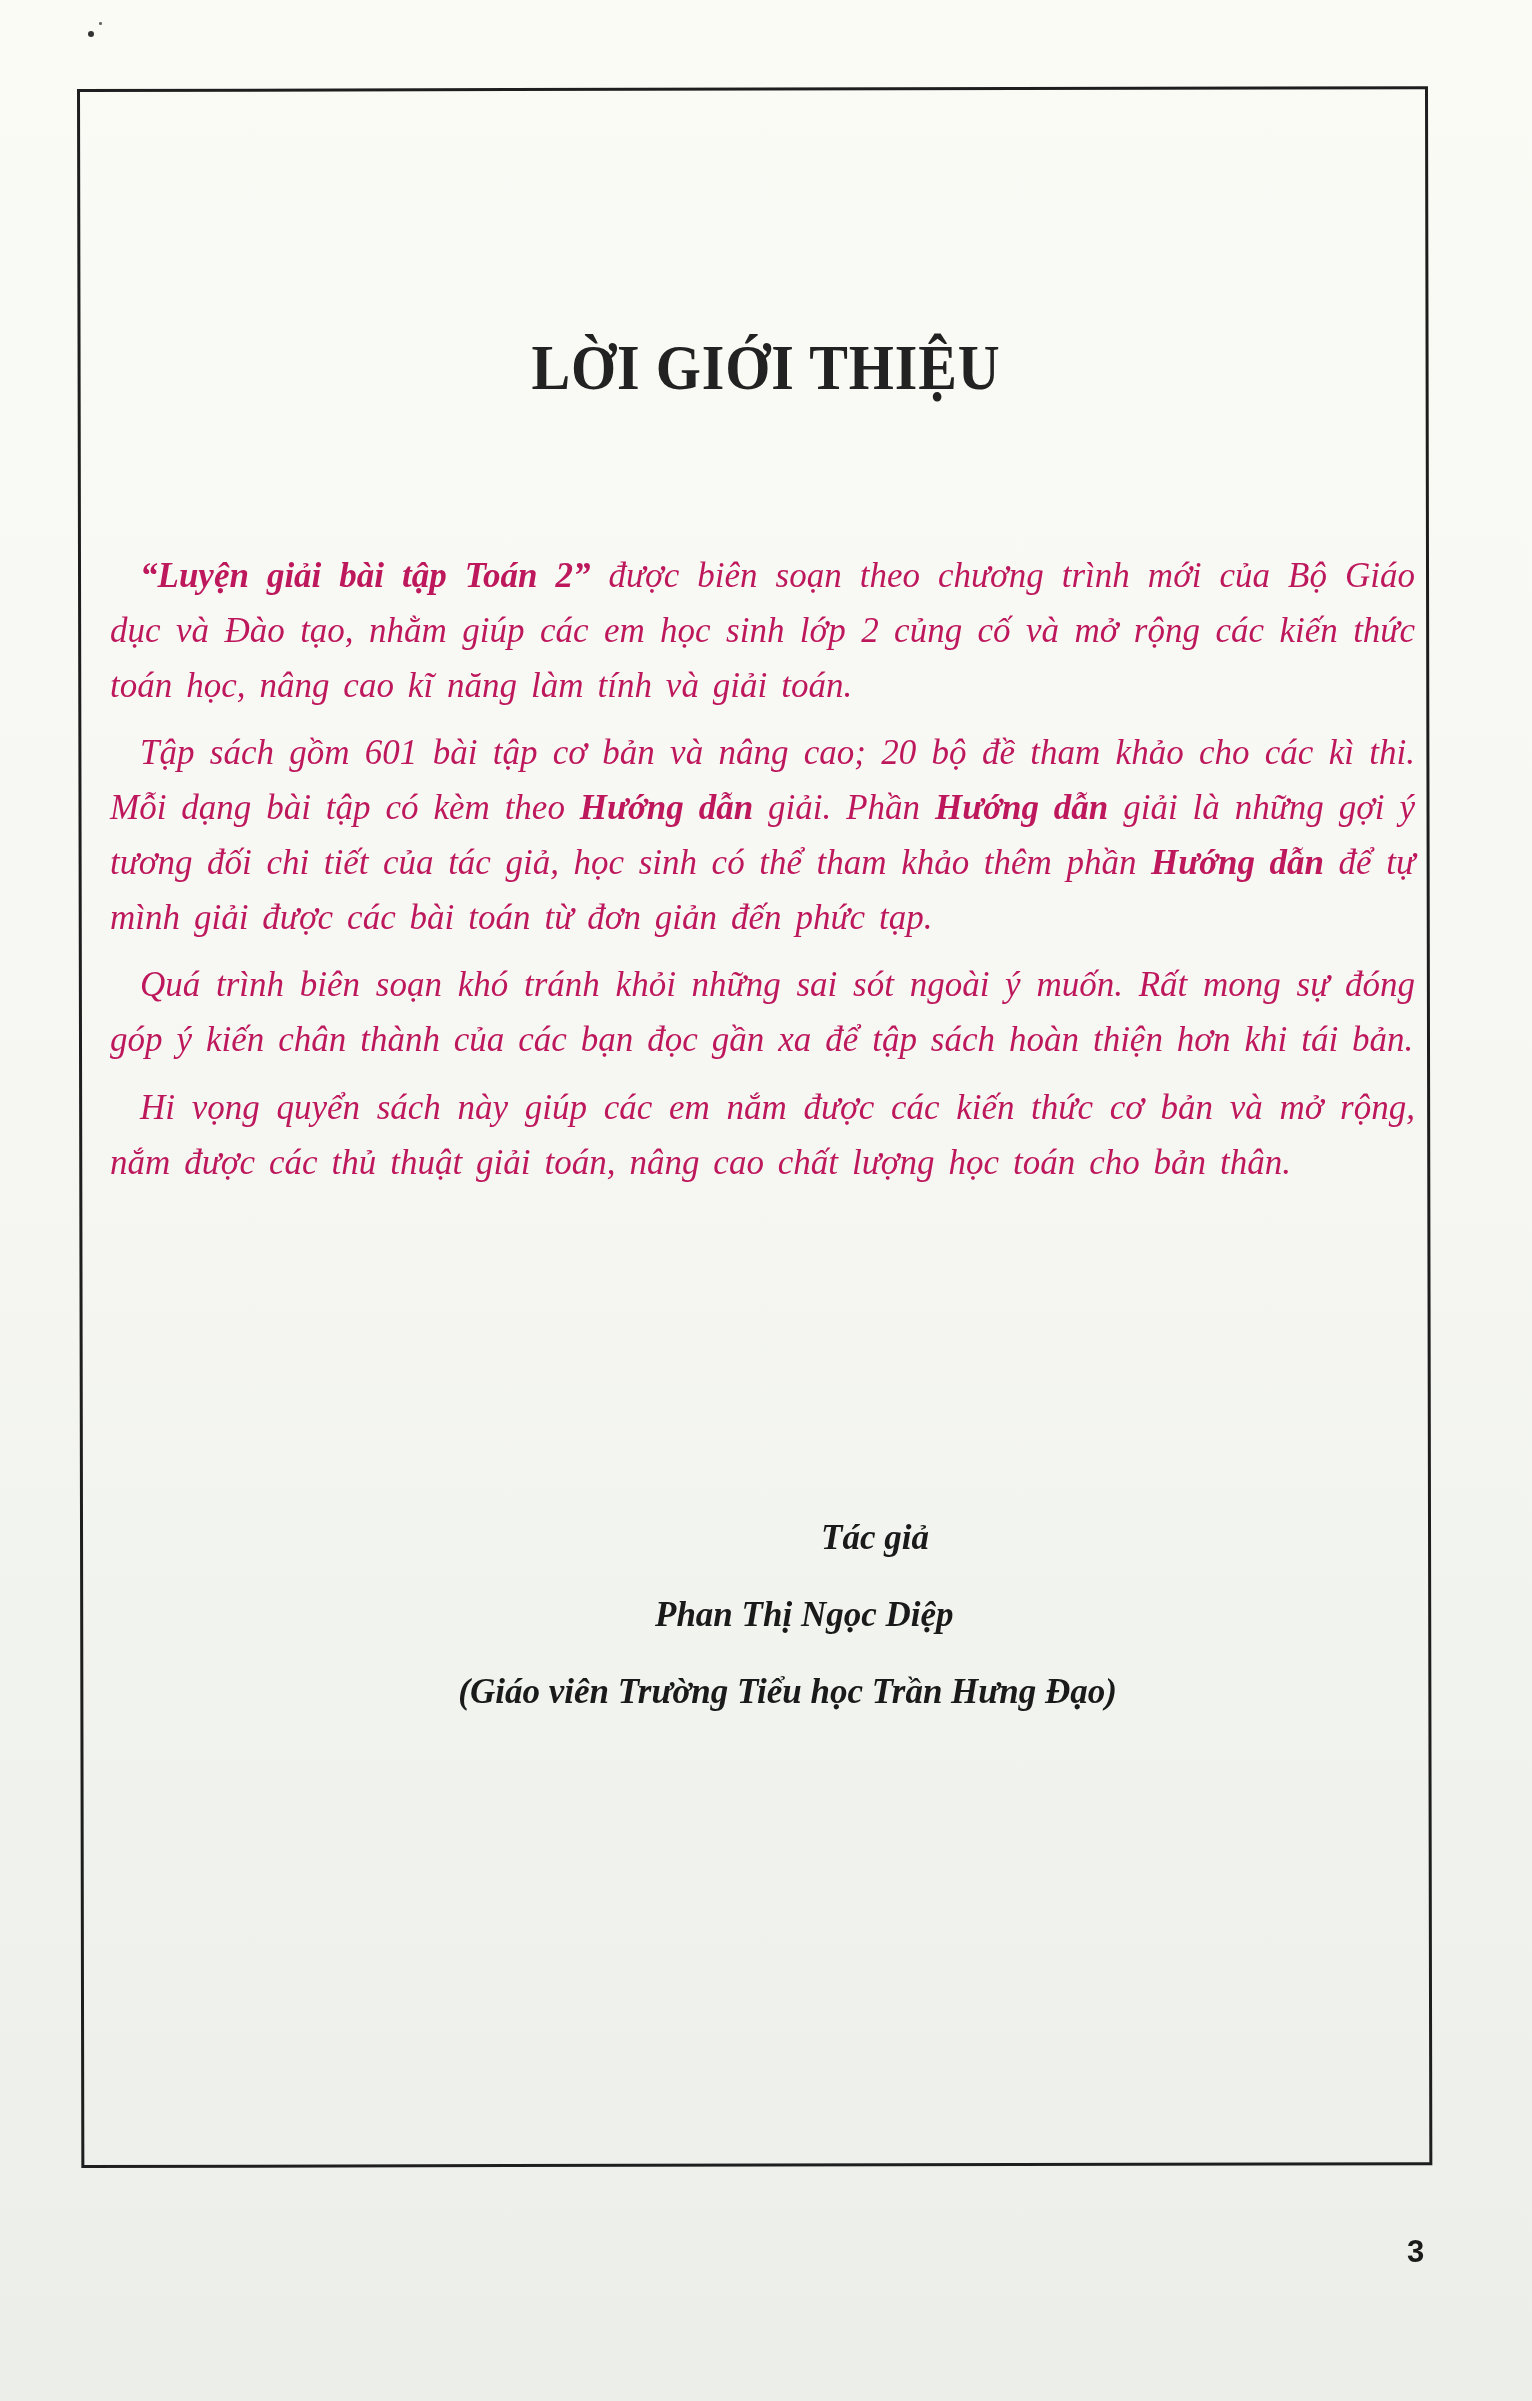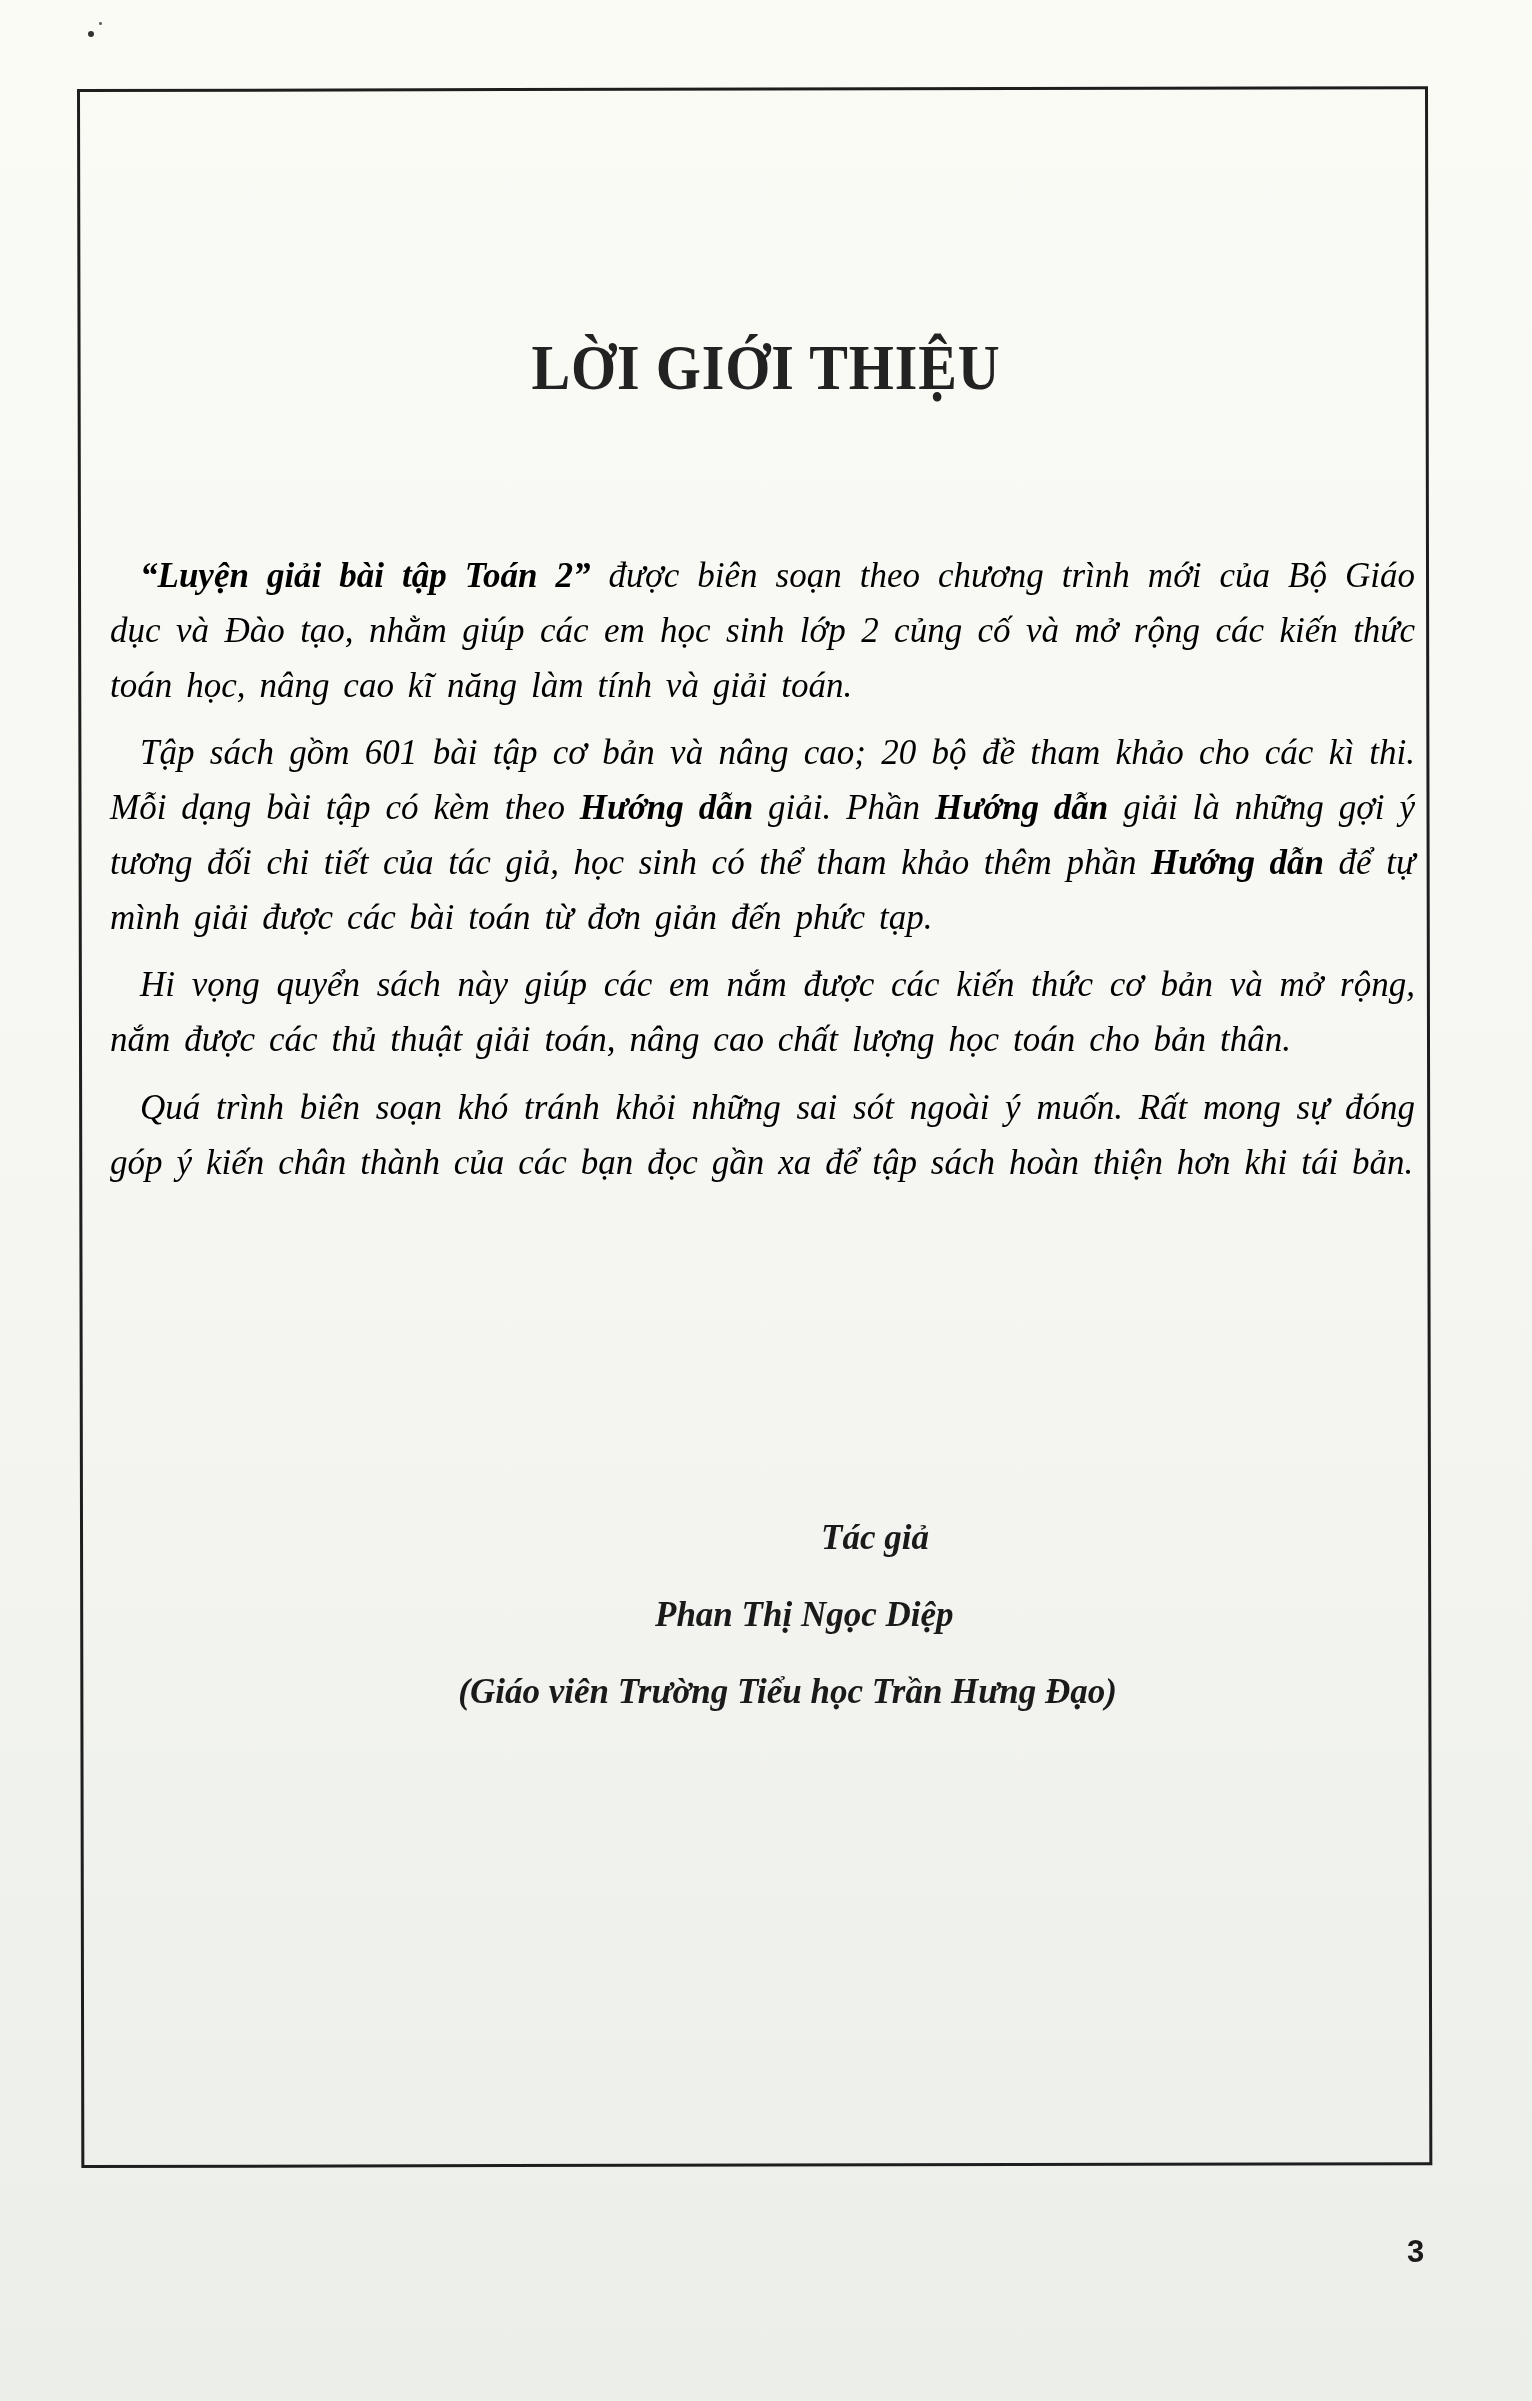--- a/index.html
+++ b/index.html
@@ -56,21 +56,21 @@
       transform: scaleY(1.08);
     }
     .content {
       position: absolute;
       left: 110px;
       top: 548px;
       width: 1305px;
       font-style: italic;
       font-size: 35px;
       line-height: 55px;
-      color: #000000;
+      color: #be185d;
     }
     .para {
       margin: 0 0 12.2px 0;
       text-indent: 30px;
       text-align: justify;
       text-align-last: left;
       word-spacing: 5.2px;
     }
     .para b {
       font-weight: bold;
@@ -121,23 +121,23 @@
 
 <div class="frame"></div>
 
 <h1 class="title">LỜI GIỚI THIỆU</h1>
 
 <div class="content">
   <p class="para"><b>“Luyện giải bài tập Toán 2”</b><span> được biên soạn theo chương trình mới của Bộ Giáo dục và Đào tạo, nhằm giúp các em học sinh lớp 2 củng cố và mở rộng các kiến thức toán học, nâng cao kĩ năng làm tính và giải toán.</span></p>
 
   <p class="para"><span>Tập sách gồm 601 bài tập cơ bản và nâng cao; 20 bộ đề tham khảo cho các kì thi. Mỗi dạng bài tập có kèm theo </span><b>Hướng dẫn</b><span> giải. Phần </span><b>Hướng dẫn</b><span> giải là những gợi ý tương đối chi tiết của tác giả, học sinh có thể tham khảo thêm phần </span><b>Hướng dẫn</b><span> để tự mình giải được các bài toán từ đơn giản đến phức tạp.</span></p>
 
+  <p class="para">Quá trình biên soạn khó tránh khỏi những sai sót ngoài ý muốn. Rất mong sự đóng góp ý kiến chân thành của các bạn đọc gần xa để tập sách hoàn thiện hơn khi tái bản.</p>
+
   <p class="para">Hi vọng quyển sách này giúp các em nắm được các kiến thức cơ bản và mở rộng, nắm được các thủ thuật giải toán, nâng cao chất lượng học toán cho bản thân.</p>
-
-  <p class="para">Quá trình biên soạn khó tránh khỏi những sai sót ngoài ý muốn. Rất mong sự đóng góp ý kiến chân thành của các bạn đọc gần xa để tập sách hoàn thiện hơn khi tái bản.</p>
 
 </div>
 
 <div class="signature">
   <div class="sig-line sig-role">Tác giả</div>
   <div class="sig-line sig-name">Phan Thị Ngọc Diệp</div>
   <div class="sig-line sig-affil">(Giáo viên Trường Tiểu học Trần Hưng Đạo)</div>
 </div>
 
 <div class="page-number">3</div>

